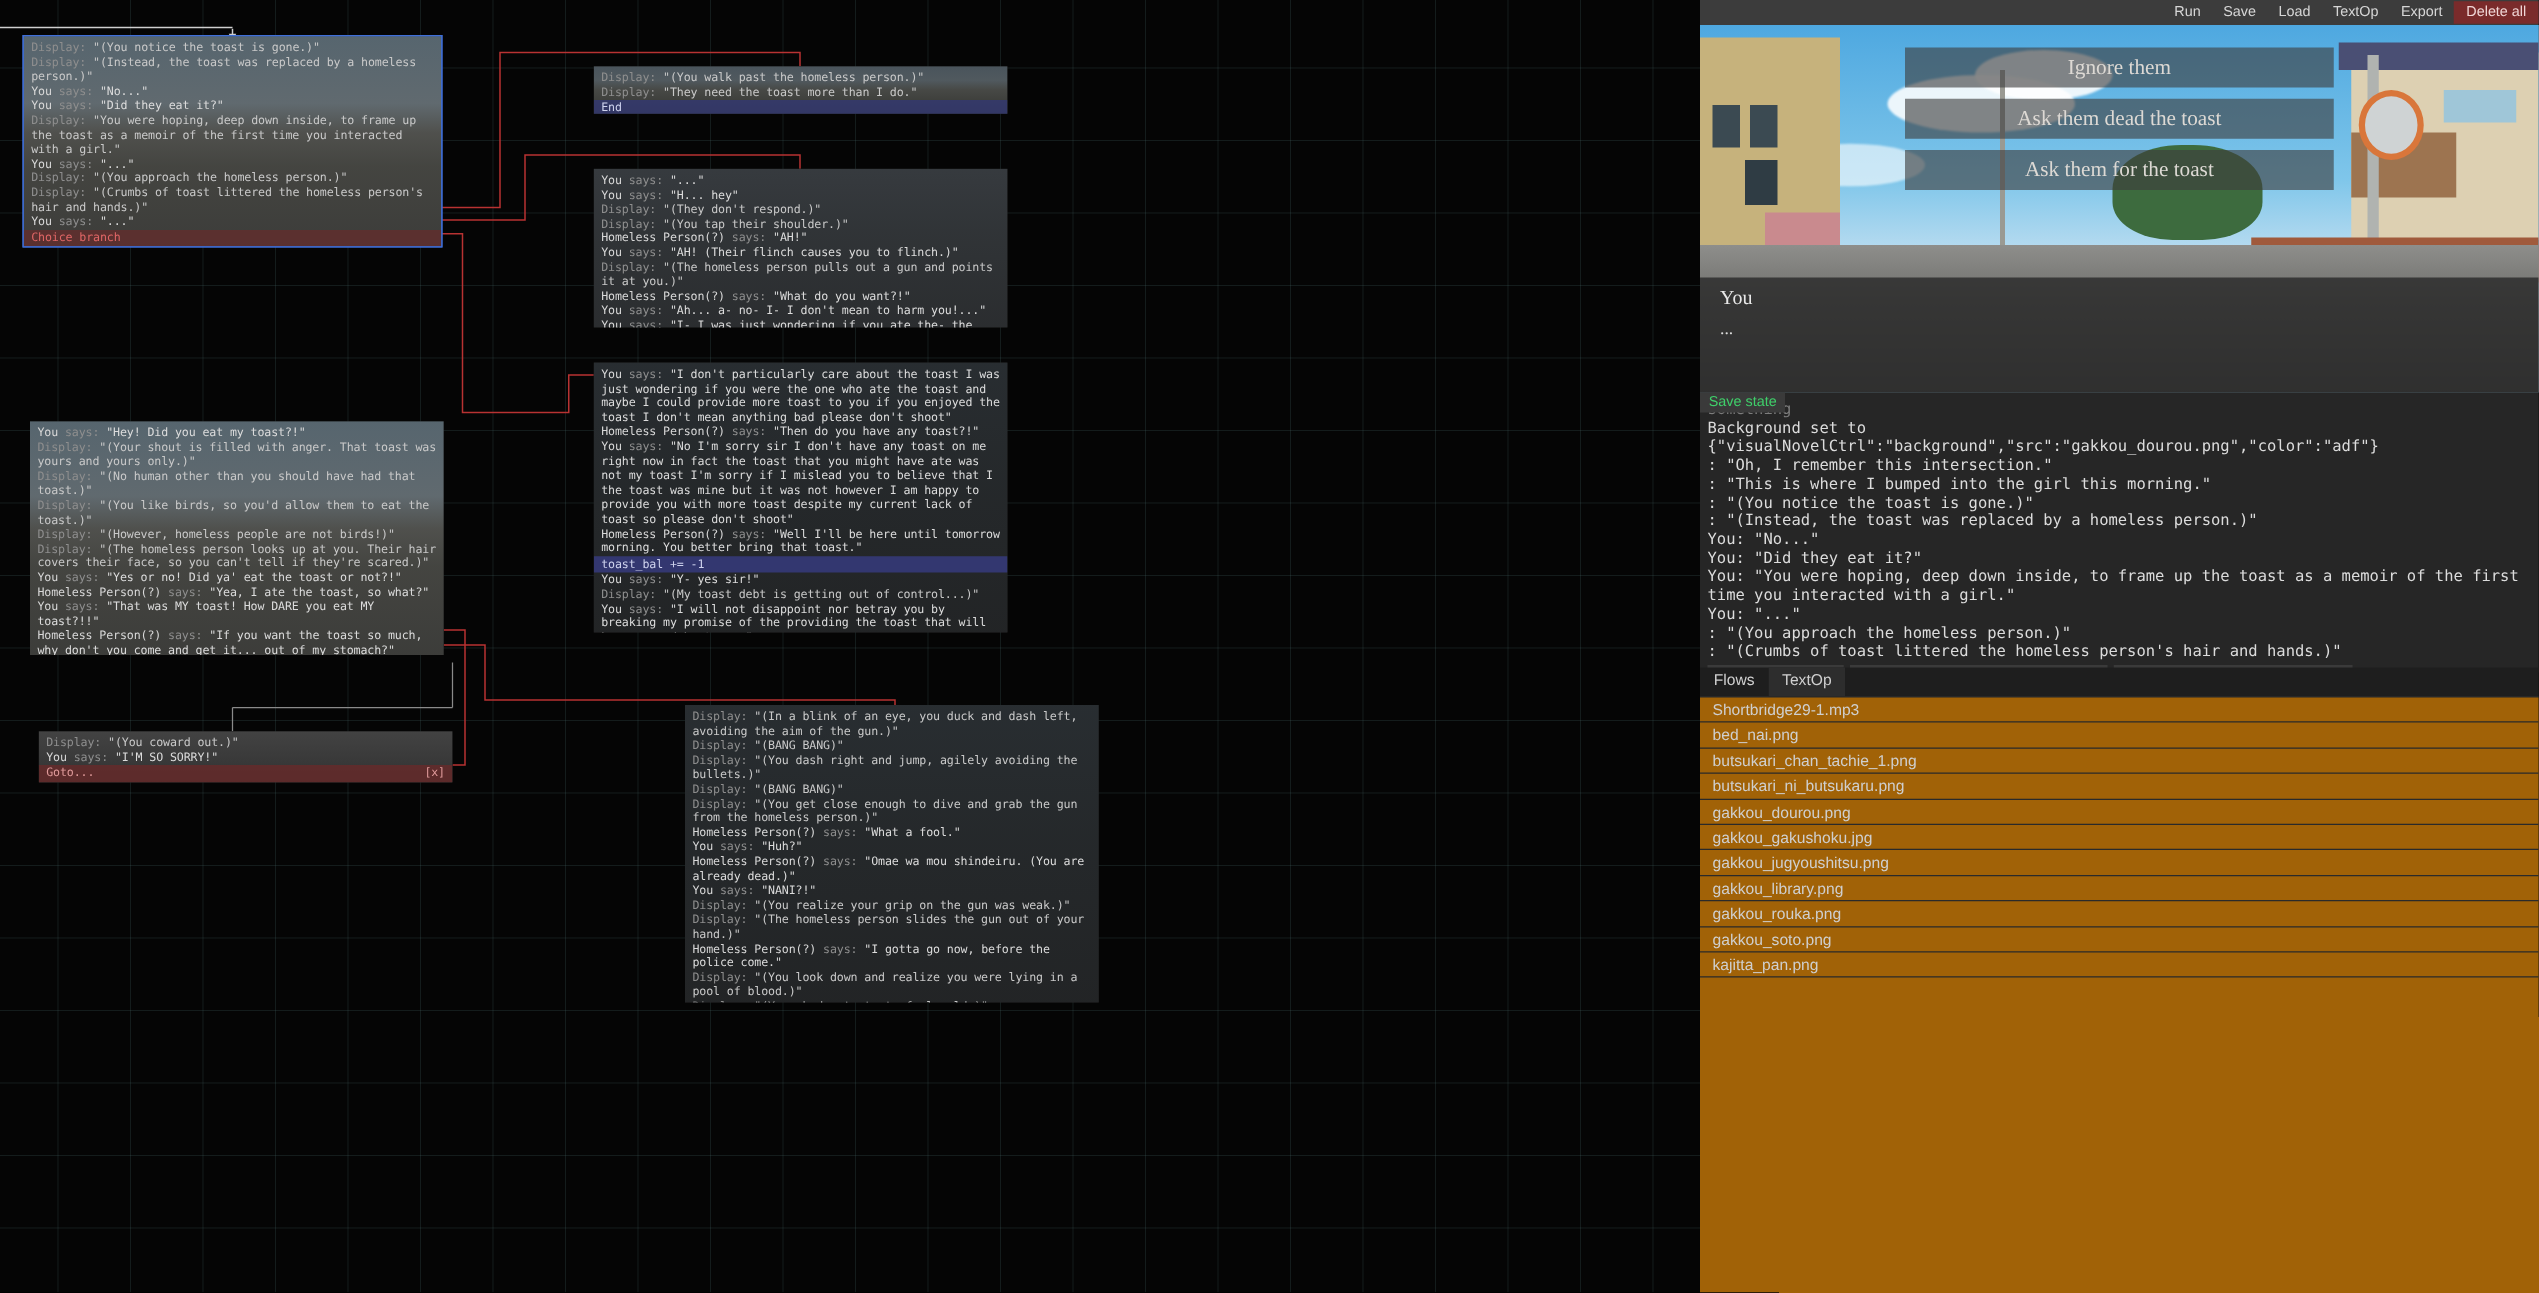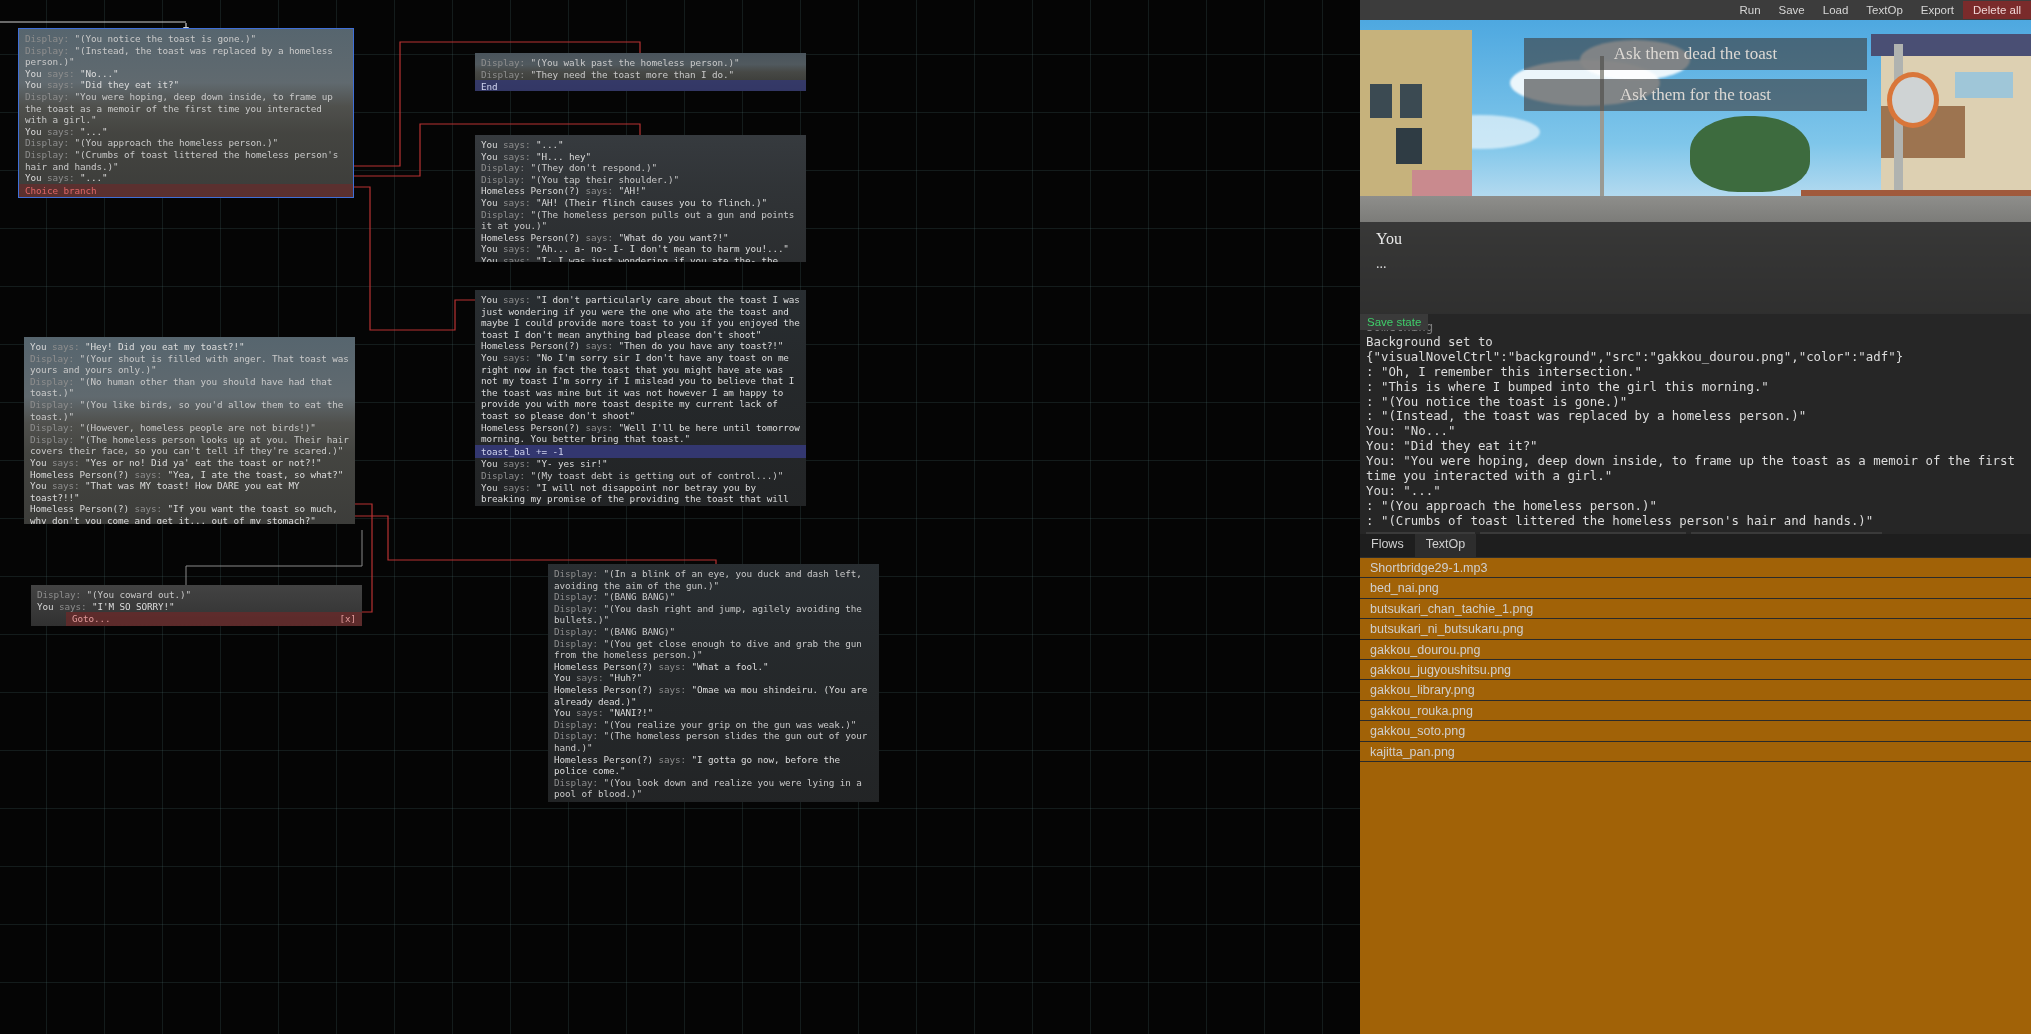--- a/index.html
+++ b/index.html
@@ -54,21 +54,21 @@
     background: rgba(110,40,40,.62);
     color: #e06666; padding: 1px 6px;
   }
   .end-row {
     background: rgba(50,55,120,.72);
     color: #cfd3ee; padding: 1px 6px;
   }
   .goto-row {
     background: rgba(110,40,40,.72);
     color: #e09a9a; padding: 1px 6px;
-    display: flex; justify-content: space-between; margin-left: 35px;
+    display: flex; justify-content: space-between;
   }
   .var-row {
     background: rgba(55,60,130,.8);
     color: #cfd3ee; padding: 1px 6px;
   }
 
   
   .art-street { background:
       linear-gradient(180deg,#9fc6de 0%,#b9d2e0 32%,#8d8f86 46%,#6f7066 62%,#5a5b54 100%); }
   .art-street2 { background:
@@ -250,20 +250,21 @@
       <div class="bldg" style="right:18px;top:52px;width:58px;height:26px;background:#9fc6d8;"></div>
       <div class="bldg" style="right:66px;top:86px;width:84px;height:52px;background:#9d7450;"></div>
       <div class="bldg" style="left:330px;top:96px;width:120px;height:76px;background:#3d6b3e;border-radius:46% 46% 40% 40%;"></div>
       <div class="bldg" style="left:240px;top:36px;width:4px;height:190px;background:#9a9a93;"></div>
       <div class="bldg" style="right:128px;top:24px;width:9px;height:230px;background:#b0b3b0;"></div>
       <div class="bldg" style="right:92px;top:52px;width:52px;height:56px;border-radius:50%;background:#cfd3d4;border:5px solid #d9763a;"></div>
       <div class="bldg" style="right:0;bottom:88px;width:230px;height:36px;background:#a05a3c;"></div>
       <div class="road"></div>
 
       <div id="choice-overlay">
+          <div class="ch-btn">Ignore them</div>
           <div class="ch-btn">Ask them dead the toast</div>
           <div class="ch-btn">Ask them for the toast</div>
         </div>
 
       <div id="dialogbox">
         <div class="spk">You</div>
         <div class="line">...</div>
       </div>
     </div>
 
@@ -294,20 +295,21 @@
         <div class="tab">Flows</div>
         <div class="tab active">TextOp</div>
       </div>
 
     <div id="assets">
         <div class="asset">Shortbridge29-1.mp3</div>
         <div class="asset">bed_nai.png</div>
         <div class="asset">butsukari_chan_tachie_1.png</div>
         <div class="asset">butsukari_ni_butsukaru.png</div>
         <div class="asset">gakkou_dourou.png</div>
+        <div class="asset">gakkou_gakushoku.jpg</div>
         <div class="asset">gakkou_jugyoushitsu.png</div>
         <div class="asset">gakkou_library.png</div>
         <div class="asset">gakkou_rouka.png</div>
         <div class="asset">gakkou_soto.png</div>
         <div class="asset">kajitta_pan.png</div>
       </div>
   </div>
 </div>
 
 </body></html>

